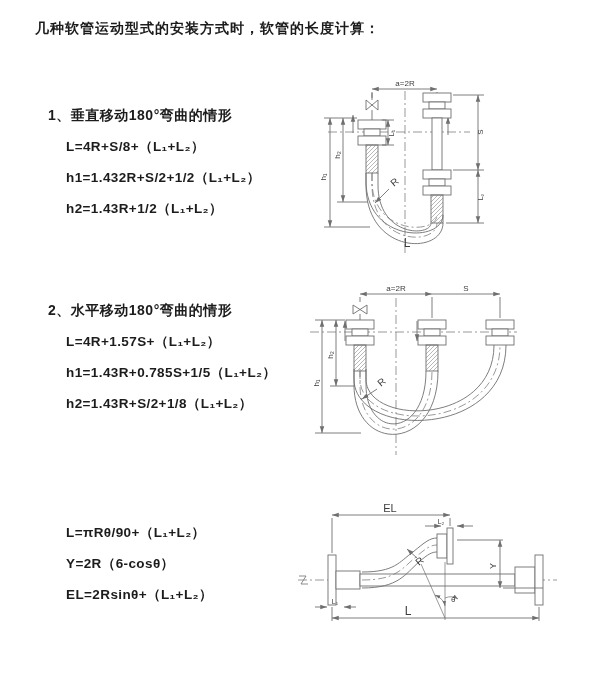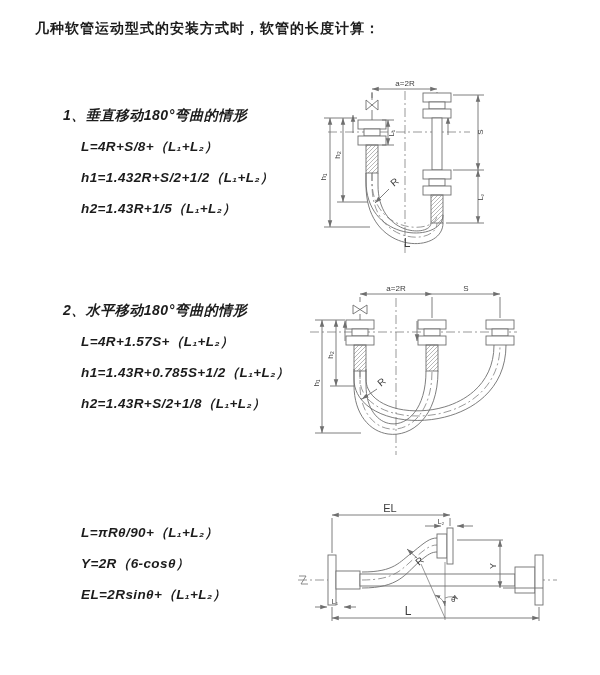--- a/index.html
+++ b/index.html
@@ -5,46 +5,46 @@
   html,body{margin:0;padding:0;}
   body{
     width:600px;height:675px;position:relative;background:#ffffff;
     font-family:"Liberation Sans","DejaVu Sans",sans-serif;
     color:#1c1c1c;overflow:hidden;
   }
   .page-title{
     position:absolute;left:35px;top:20px;font-size:14px;font-weight:700;
     letter-spacing:1px;white-space:nowrap;font-family:Liberation Serif, serif;
   }
-  .section{position:absolute;left:63px;font-style:italic;}
+  .section{position:absolute;left:48px;}
   .sec-heading{font-size:14px;font-weight:700;letter-spacing:0.5px;white-space:nowrap;margin-bottom:6px;}
   .formulas{margin-left:18px;}
   .formula{font-size:13.5px;font-weight:700;letter-spacing:0.4px;line-height:31px;white-space:nowrap;}
   svg{position:absolute;}
   svg text{font-family:"Liberation Sans","DejaVu Sans",sans-serif;fill:#3d3d3d;}
 </style>
 </head>
 <body>
 
 <div class="page-title">几种软管运动型式的安装方式时，软管的长度计算：</div>
 
 <div class="section" style="top:107px">
   <div class="sec-heading">1、垂直移动180°弯曲的情形</div>
   <div class="formulas">
     <div class="formula">L=4R+S/8+（L₁+L₂）</div>
     <div class="formula">h1=1.432R+S/2+1/2（L₁+L₂）</div>
-    <div class="formula">h2=1.43R+1/5（L₁+L₂）</div>
+    <div class="formula">h2=1.43R+1/2（L₁+L₂）</div>
   </div>
 </div>
 
 <div class="section" style="top:302px">
   <div class="sec-heading">2、水平移动180°弯曲的情形</div>
   <div class="formulas">
     <div class="formula">L=4R+1.57S+（L₁+L₂）</div>
-    <div class="formula">h1=1.43R+0.785S+1/2（L₁+L₂）</div>
+    <div class="formula">h1=1.43R+0.785S+1/5（L₁+L₂）</div>
     <div class="formula">h2=1.43R+S/2+1/8（L₁+L₂）</div>
   </div>
 </div>
 
 <div class="section" style="top:517px">
   <div class="formulas">
     <div class="formula">L=πRθ/90+（L₁+L₂）</div>
     <div class="formula">Y=2R（6-cosθ）</div>
     <div class="formula">EL=2Rsinθ+（L₁+L₂）</div>
   </div>

